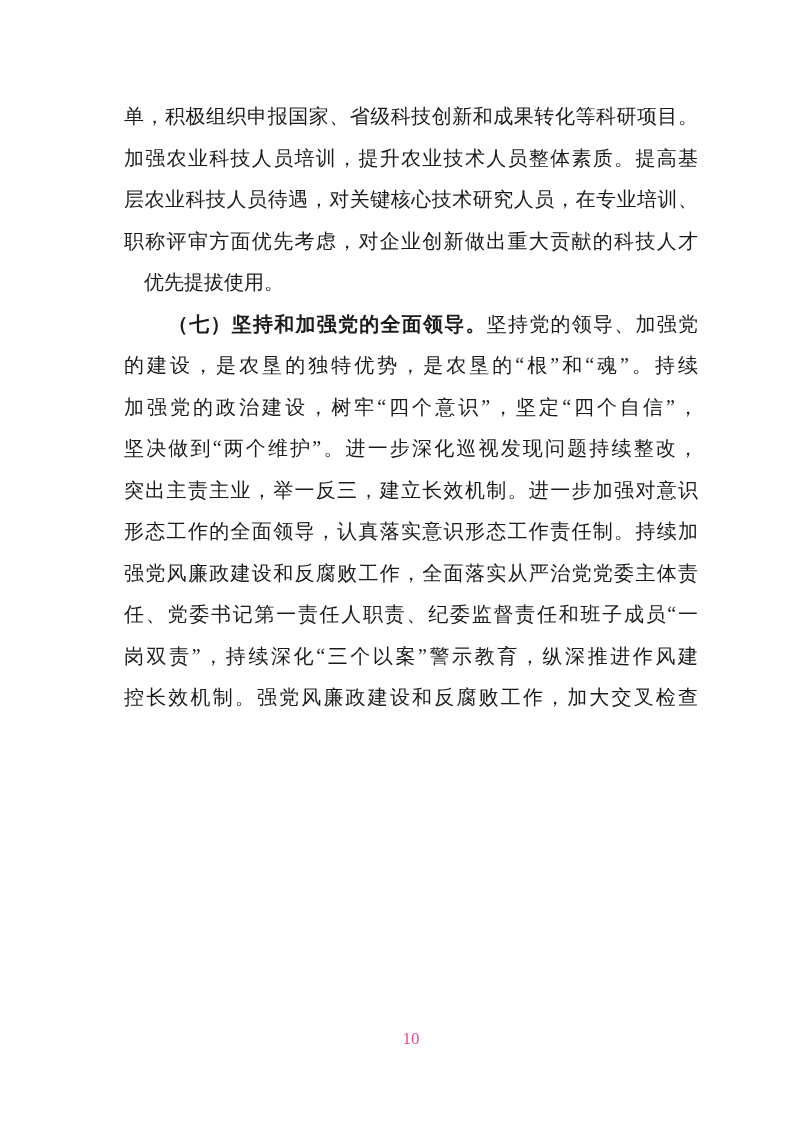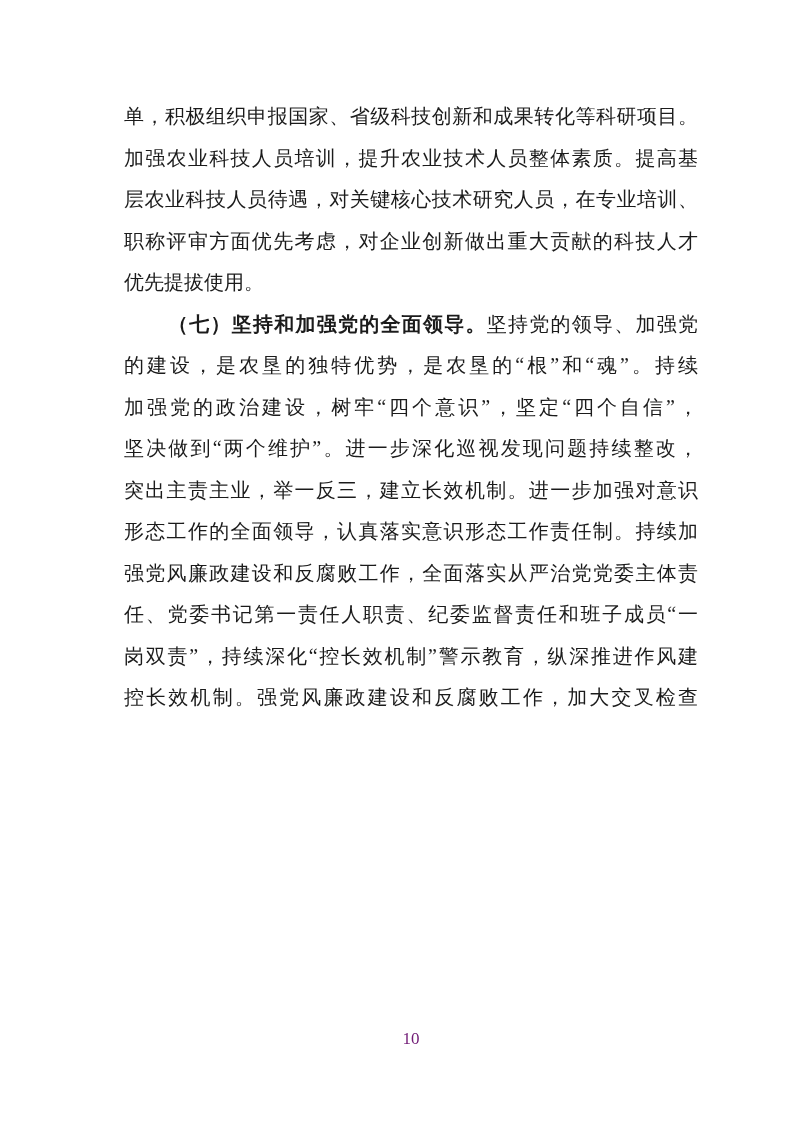--- a/index.html
+++ b/index.html
@@ -32,52 +32,53 @@
   .line {
     height: 41.5px;
     overflow: hidden;
     text-align: justify;
     text-align-last: justify;
     text-justify: inter-character;
     white-space: normal;
   }
   .line.last {
     text-align-last: left;
+    margin-left: 20px;
   }
   .line.indent {
     padding-left: 44px;
   }
   .bold {
     font-weight: 700;
   }
   .page-number {
     position: absolute;
     top: 1029px;
     left: 124px;
     width: 574px;
     text-align: center;
     font-size: 17px;
-    color: #701a75;
+    color: #ec4899;
   }
 </style>
 </head>
 <body>
 
 <div class="page">
   <div class="text-block">
       <div class="line"><span>单，积极组织申报国家、省级科技创新和成果转化等科研项目。</span></div>
       <div class="line"><span>加强农业科技人员培训，提升农业技术人员整体素质。提高基</span></div>
       <div class="line"><span>层农业科技人员待遇，对关键核心技术研究人员，在专业培训、</span></div>
       <div class="line"><span>职称评审方面优先考虑，对企业创新做出重大贡献的科技人才</span></div>
       <div class="line last"><span>优先提拔使用。</span></div>
       <div class="line indent"><span class="bold">（七）坚持和加强党的全面领导。</span><span>坚持党的领导、加强党</span></div>
       <div class="line"><span>的建设，是农垦的独特优势，是农垦的“根”和“魂”。持续</span></div>
       <div class="line"><span>加强党的政治建设，树牢“四个意识”，坚定“四个自信”，</span></div>
       <div class="line"><span>坚决做到“两个维护”。进一步深化巡视发现问题持续整改，</span></div>
       <div class="line"><span>突出主责主业，举一反三，建立长效机制。进一步加强对意识</span></div>
       <div class="line"><span>形态工作的全面领导，认真落实意识形态工作责任制。持续加</span></div>
       <div class="line"><span>强党风廉政建设和反腐败工作，全面落实从严治党党委主体责</span></div>
       <div class="line"><span>任、党委书记第一责任人职责、纪委监督责任和班子成员“一</span></div>
-      <div class="line"><span>岗双责”，持续深化“控长效机制”警示教育，纵深推进作风建</span></div>
+      <div class="line"><span>岗双责”，持续深化“三个以案”警示教育，纵深推进作风建</span></div>
       <div class="line"><span>控长效机制。强党风廉政建设和反腐败工作，加大交叉检查</span></div>
     </div>
   <div class="page-number">10</div>
 </div>
 
 </body></html>

